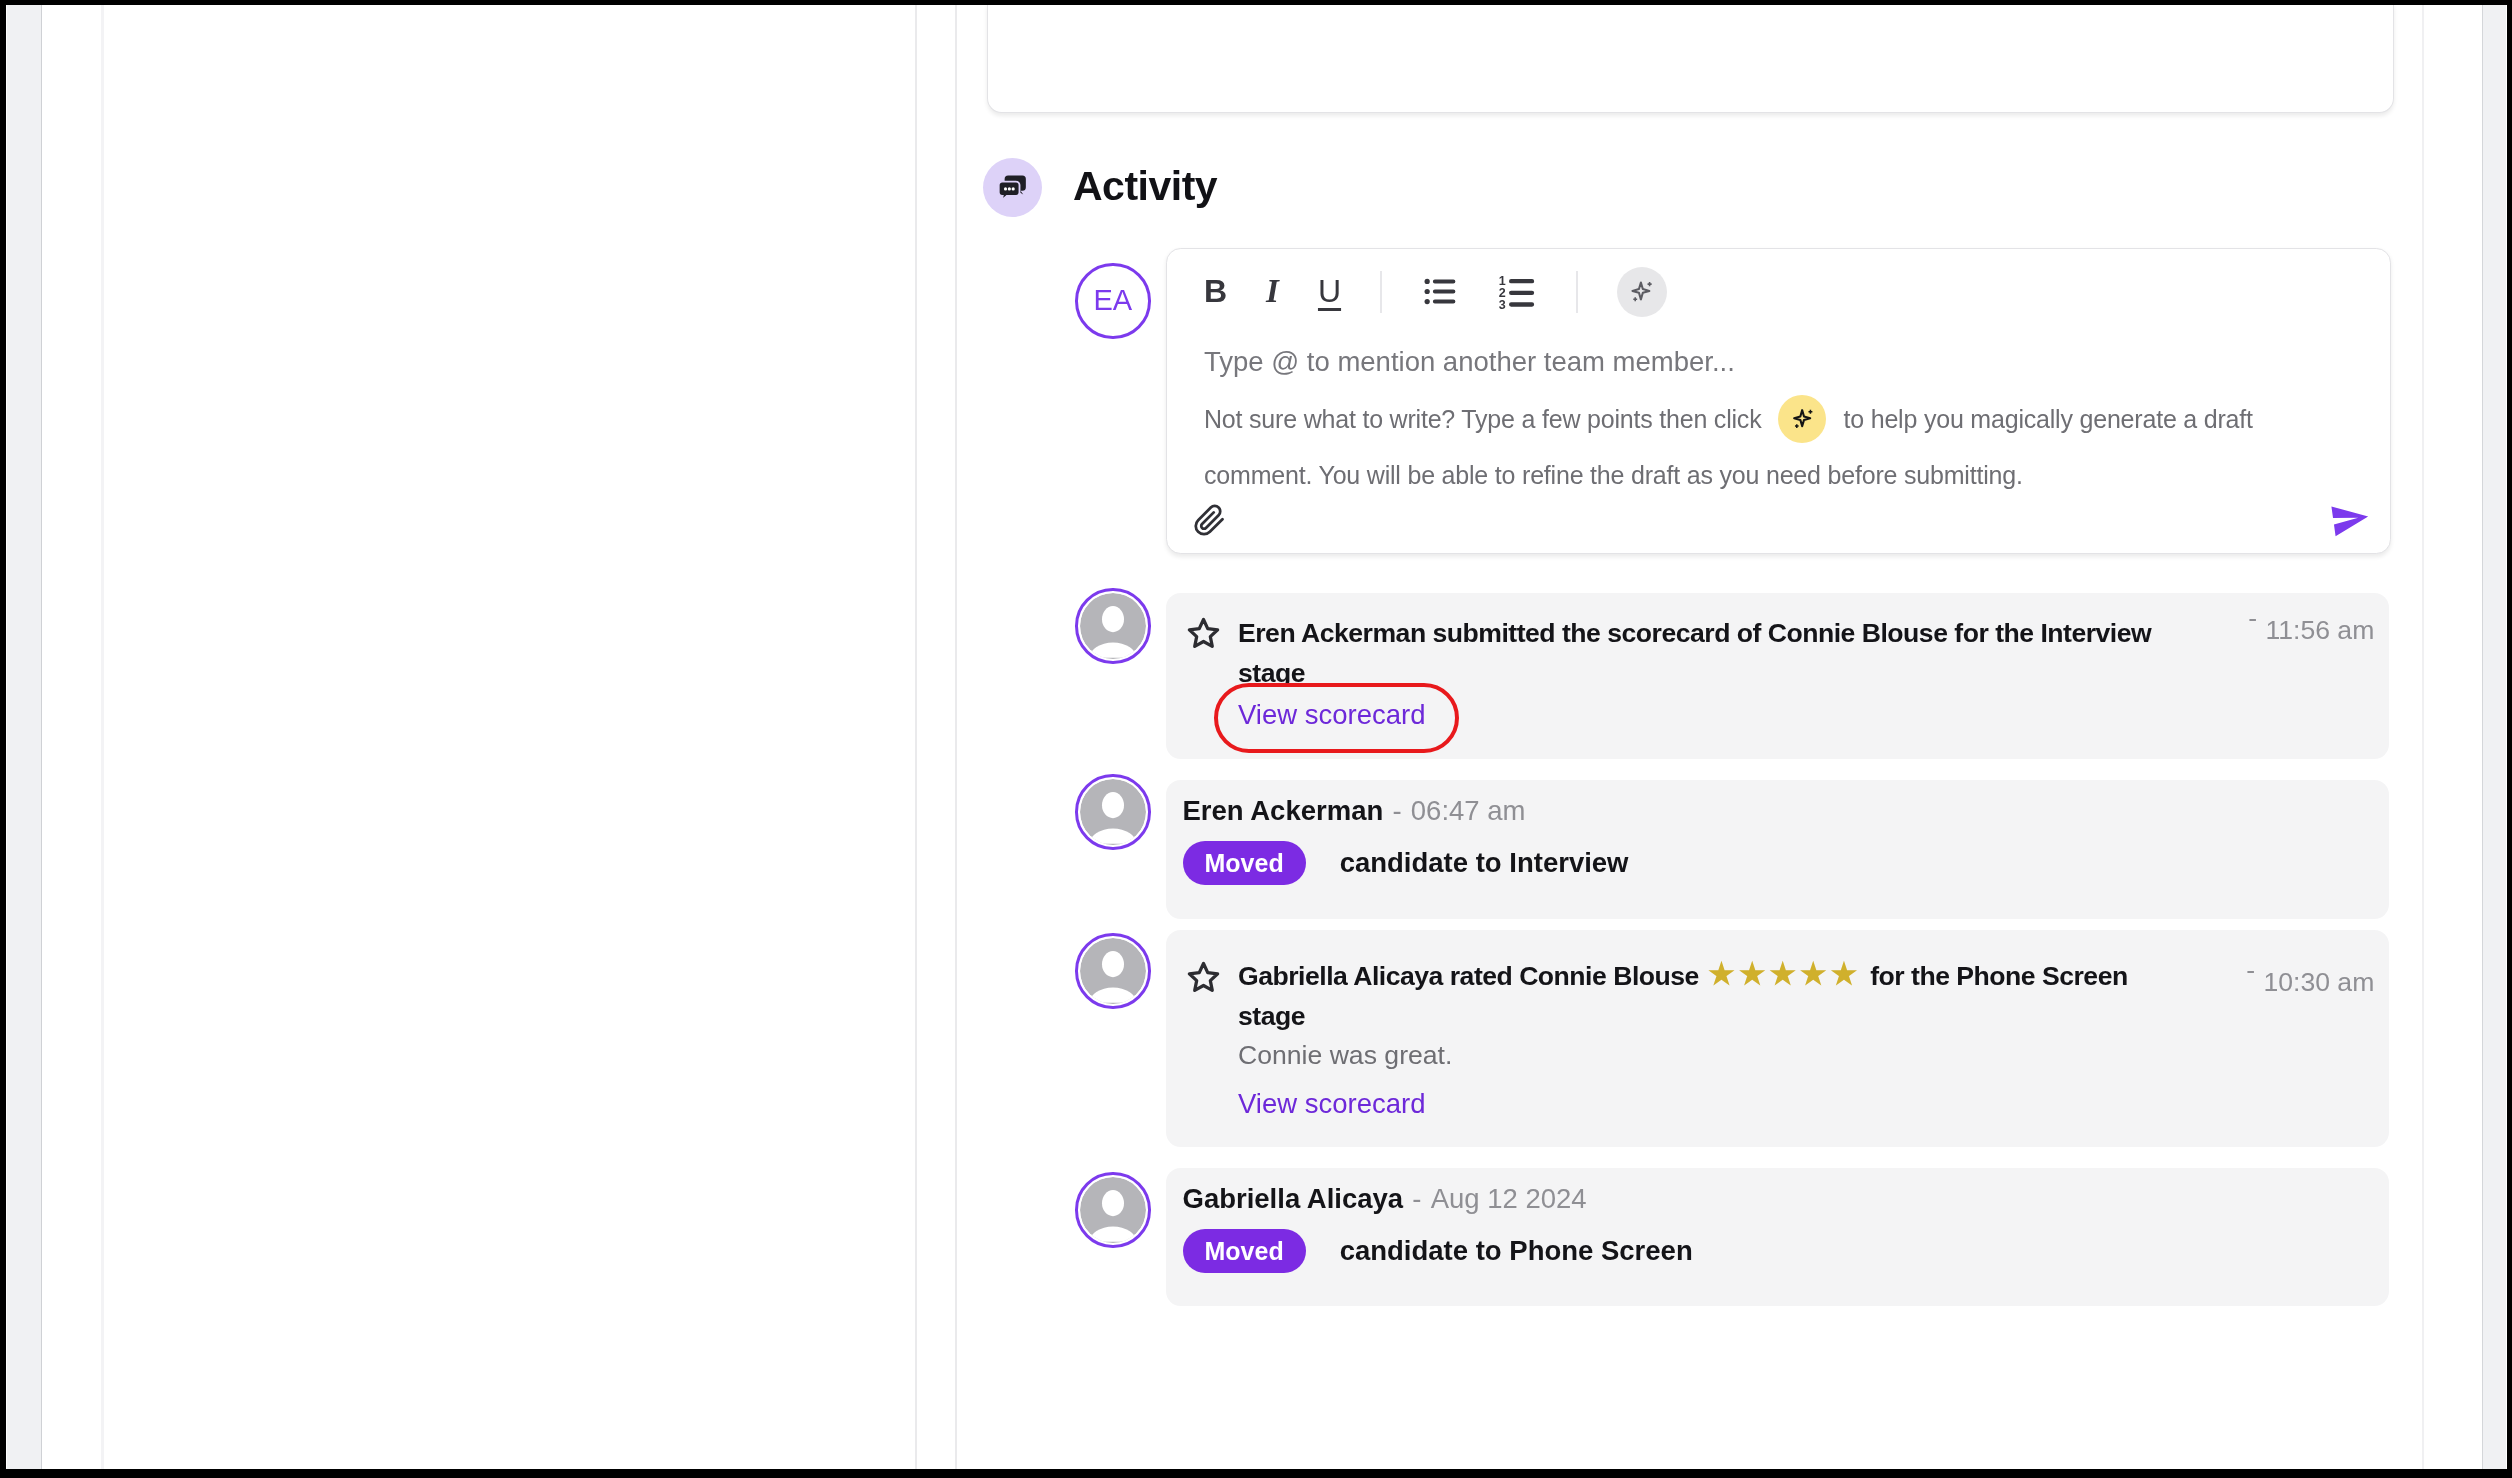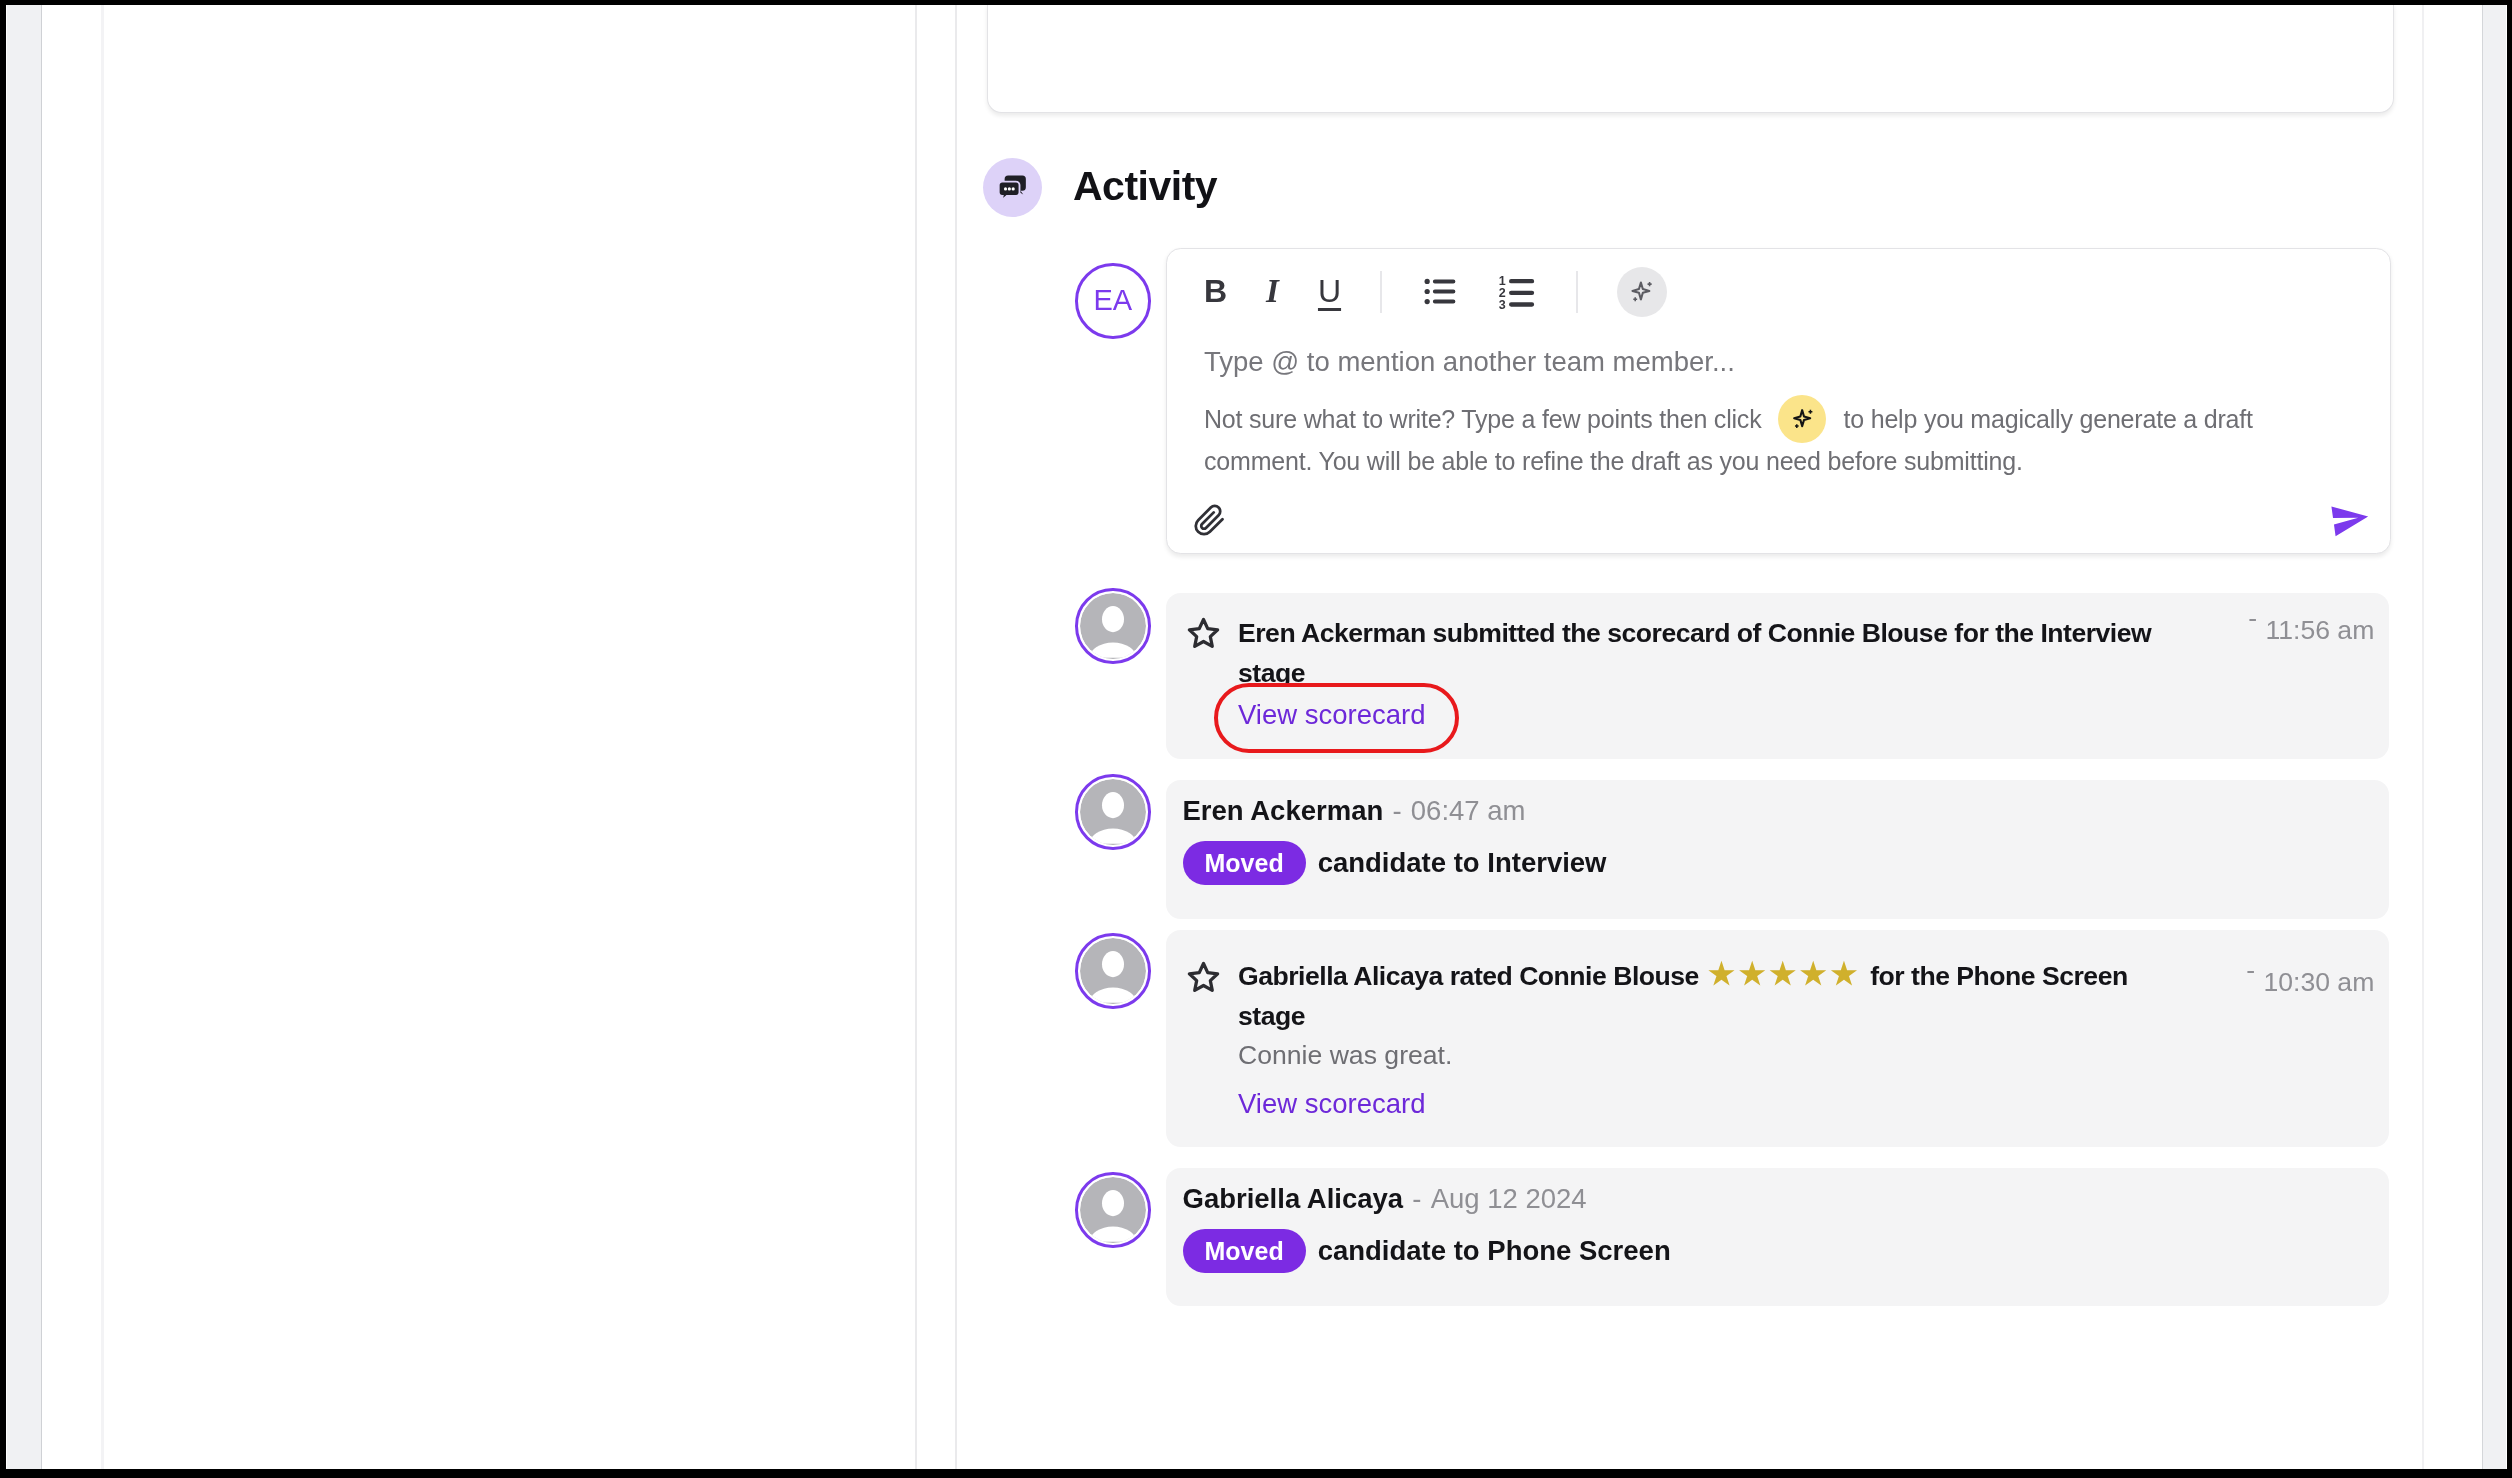--- a/index.html
+++ b/index.html
@@ -41,21 +41,21 @@
   .tb-i{font-family:"Liberation Serif",serif;font-style:italic;font-weight:bold;font-size:33px;}
   .tb-u{font-size:32px;text-decoration:underline;text-underline-offset:5.5px;}
   .tb-sep{width:1.8px;height:42px;background:#e7e7ea;}
   .tb-ai{width:50px;height:50px;border-radius:50%;background:#e7e7e9;color:#5c5c62;}
   .editor{position:absolute;left:37px;top:97px;right:33px;height:149px;cursor:text;}
   .ph{font-size:27.5px;color:#77777c;}
   .helper{margin-top:14.7px;font-size:25px;color:#6e6e73;letter-spacing:-0.2px;}
   .h-line1{display:flex;align-items:center;gap:17px;height:53px;white-space:nowrap;}
   .yellow-dot{width:48px;height:48px;border-radius:50%;background:var(--yellow_circle);flex:0 0 auto;
               display:flex;align-items:center;justify-content:center;color:#141414;}
-  .h-line2{margin-top:1px;white-space:nowrap;}
+  .h-line2{margin-top:15px;white-space:nowrap;}
   .attach{position:absolute;left:26px;bottom:13px;color:#303036;cursor:pointer;}
   .send{position:absolute;right:20px;bottom:11px;color:var(--accent);cursor:pointer;}
 
   
   .fcard{position:absolute;left:1166px;width:1223px;background:var(--card_bg);border-radius:14.7px;}
   .card1{top:593px;height:166px;}
   .card2{top:780px;height:139px;}
   .card3{top:930px;height:217px;}
   .card4{top:1168px;height:138px;}
   .fav1{left:1075px;top:588px;}
@@ -72,21 +72,21 @@
   .t-dash{position:relative;top:-12px;margin-right:8.3px;}
   .link{position:absolute;left:72px;font-size:27.5px;color:var(--link);cursor:pointer;}
   .red-ellipse{position:absolute;left:48px;top:90px;width:237px;height:62px;border:4.6px solid var(--red);
                border-radius:37px;pointer-events:none;}
   .comment{position:absolute;left:72px;top:110px;font-size:26.6px;color:#6e6e73;}
   .mname{position:absolute;left:16.5px;top:14.7px;font-size:27.5px;color:#8f8f94;display:flex;gap:9.2px;align-items:baseline;white-space:nowrap;}
   .mname .nm{font-weight:bold;color:#141418;}
   .badge-row{position:absolute;left:16.5px;top:61px;display:flex;align-items:center;}
   .badge{height:44px;padding:0 22px;border-radius:24px;background:var(--badge);color:#fff;
          font-size:25px;font-weight:bold;display:flex;align-items:center;}
-  .action{margin-left:12px;font-size:27.5px;font-weight:bold;color:#141418;white-space:nowrap;}
+  .action{margin-left:34px;font-size:27.5px;font-weight:bold;color:#141418;white-space:nowrap;}
 </style>
 </head>
 <body>
 
 <div class="screen">
   <div class="page"></div>
   <div class="strip-left"></div>
   <div class="vl vl-a"></div>
   <div class="vl vl-b"></div>
   <div class="vl vl-c"></div>

